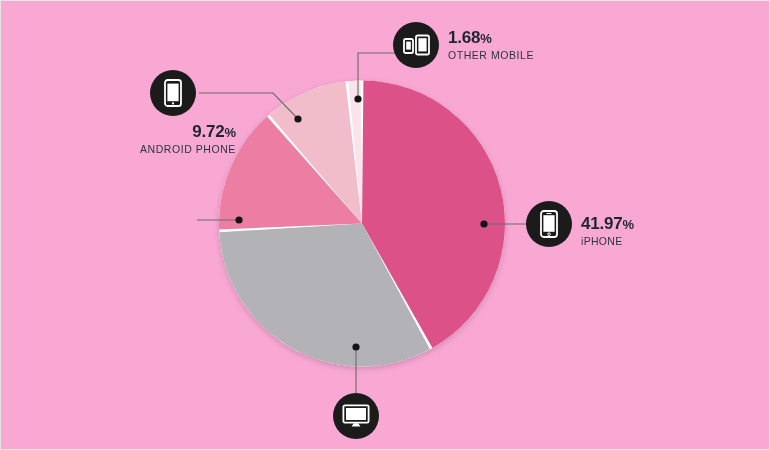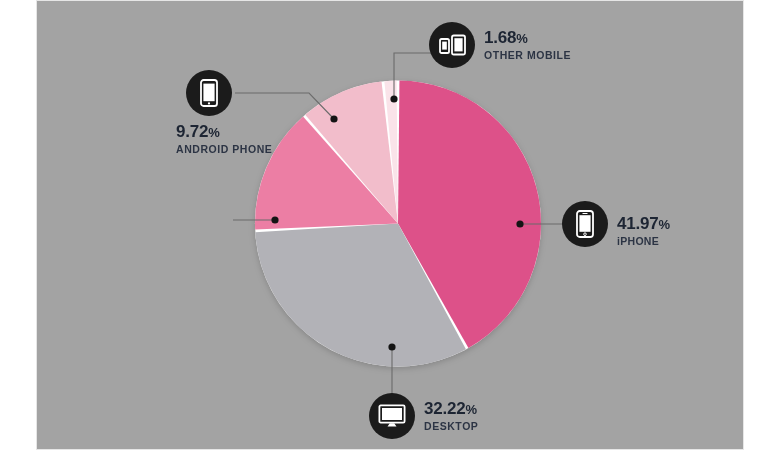--- a/index.html
+++ b/index.html
@@ -6,27 +6,26 @@
     margin: 0;
     padding: 0;
     background: #ffffff;
   }
   body {
     font-family: "Liberation Sans", sans-serif;
     -webkit-font-smoothing: antialiased;
   }
   #canvas {
     position: relative;
-    width: 708px;
+    width: 770px;
     height: 450px;
-    background: #a3a3a3;
+    background: #f9a8d4;
     overflow: hidden;
     box-sizing: border-box;
     border: 1px solid #e6e6e6;
-    margin-left: 36px;
   }
   #chart-svg {
     position: absolute;
     left: 0;
     top: 0;
     width: 770px;
     height: 450px;
   }
 
   
@@ -54,21 +53,21 @@
   .pct {
     font-size: 17px;
     font-weight: bold;
     color: #1d2533;
     letter-spacing: -0.2px;
     white-space: nowrap;
   }
   .pct .sym { font-size: 13px; }
   .cat {
     font-size: 10.5px;
-    font-weight: bold;
+    font-weight: normal;
     color: #2c3444;
     letter-spacing: 0.55px;
     margin-top: 3px;
     white-space: nowrap;
   }
   .cat.mixed { letter-spacing: 0.3px; }
 
   
   .stacked .badge { margin-bottom: 7px; }
 
@@ -129,21 +128,21 @@
         <rect x="13" y="1.5" width="13" height="19" rx="1.8" fill="none" stroke="#ffffff" stroke-width="1.8"></rect>
         <rect x="15.4" y="4.2" width="8.2" height="13.2" fill="#ffffff"></rect>
       </svg>
     </div>
     <div class="labeltext">
       <div class="pct"><span>1.68</span><span class="sym">%</span></div>
       <div class="cat">OTHER MOBILE</div>
     </div>
   </div>
 
-  <div class="callout stacked" style="left:149px; top:69px;">
+  <div class="callout stacked" style="left:149px; top:69px;text-align:right;">
     <div class="badge">
       <svg width="18" height="28" viewBox="0 0 18 28">
         <rect x="1" y="1" width="16" height="26" rx="2.6" fill="none" stroke="#ffffff" stroke-width="1.8"></rect>
         <rect x="3.4" y="4.6" width="11.2" height="17.6" fill="#ffffff"></rect>
         <circle cx="9" cy="24.4" r="1.1" fill="#ffffff"></circle>
       </svg>
     </div>
     <div class="labeltext" style="margin-left:-10px;">
       <div class="pct"><span>9.72</span><span class="sym">%</span></div>
       <div class="cat">ANDROID PHONE</div>
@@ -167,20 +166,16 @@
   </div>
 
   <div class="callout" style="left:332px; top:392px;">
     <div class="badge">
       <svg width="28" height="24" viewBox="0 0 28 24">
         <rect x="1.4" y="1.4" width="25.2" height="17.2" rx="1.4" fill="none" stroke="#ffffff" stroke-width="1.8"></rect>
         <rect x="4" y="4" width="20" height="12" fill="#ffffff"></rect>
         <path d="M 9.5 22.6 L 18.5 22.6 L 16.2 19.2 L 11.8 19.2 Z" fill="#ffffff"></path>
       </svg>
     </div>
-    <div class="labeltext">
-      <div class="pct"><span>32.22</span><span class="sym">%</span></div>
-      <div class="cat">DESKTOP</div>
-    </div>
   </div>
 
 
 </div>
 
 </body></html>

